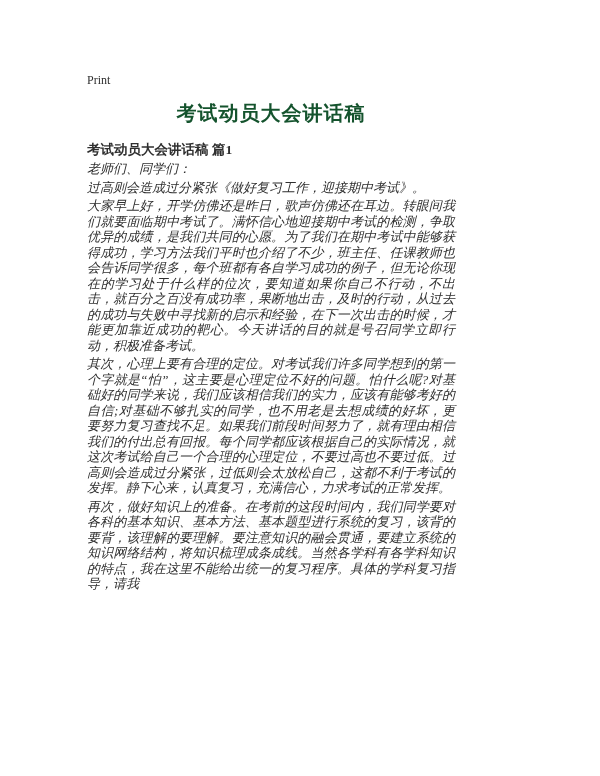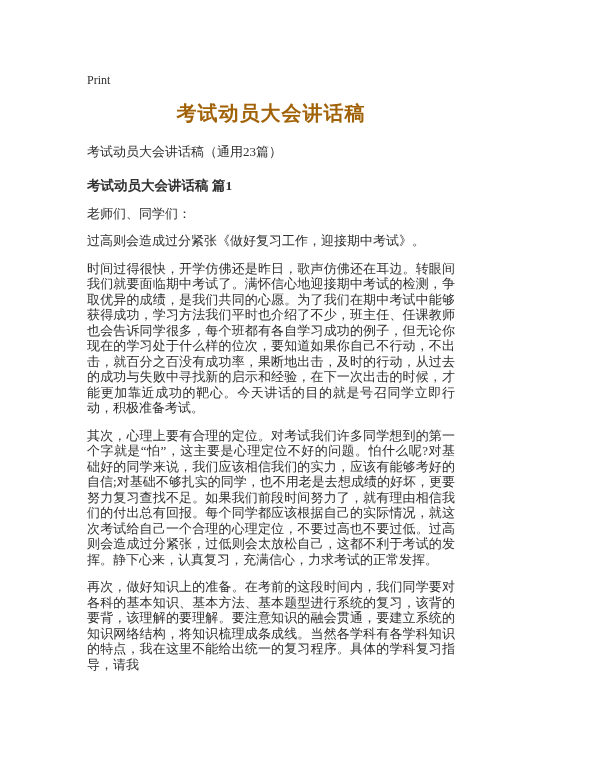--- a/index.html
+++ b/index.html
@@ -38,39 +38,39 @@
     font-size: 13px;
     line-height: 15.5px;
   }
   .section-heading {
     margin-top: 18px;
     font-size: 13.5px;
     line-height: 16px;
     font-weight: bold;
   }
   .para {
-    margin-top: 12px;
+    margin-top: 3px;
     font-size: 13px;
     line-height: 15.5px;
     text-align: justify;
     word-break: break-all;
+    font-style: italic;
   }
 </style>
 </head>
 <body style="background: rgb(255, 255, 255); color: rgb(47, 47, 47);">
 
 <div class="page">
 
   <a class="print-link">Print</a>
 
-  <h1 class="doc-title" style="color: #a16207;">考试动员大会讲话稿</h1>
+  <h1 class="doc-title" style="color: #14532d;">考试动员大会讲话稿</h1>
 
-  <div class="subtitle">考试动员大会讲话稿（通用23篇）</div>
 
   <h2 class="section-heading">考试动员大会讲话稿 篇1</h2>
 
   <p class="para">老师们、同学们：</p>
   <p class="para">过高则会造成过分紧张《做好复习工作，迎接期中考试》。</p>
-  <p class="para">时间过得很快，开学仿佛还是昨日，歌声仿佛还在耳边。转眼间我们就要面临期中考试了。满怀信心地迎接期中考试的检测，争取优异的成绩，是我们共同的心愿。为了我们在期中考试中能够获得成功，学习方法我们平时也介绍了不少，班主任、任课教师也会告诉同学很多，每个班都有各自学习成功的例子，但无论你现在的学习处于什么样的位次，要知道如果你自己不行动，不出击，就百分之百没有成功率，果断地出击，及时的行动，从过去的成功与失败中寻找新的启示和经验，在下一次出击的时候，才能更加靠近成功的靶心。今天讲话的目的就是号召同学立即行动，积极准备考试。</p>
+  <p class="para">大家早上好，开学仿佛还是昨日，歌声仿佛还在耳边。转眼间我们就要面临期中考试了。满怀信心地迎接期中考试的检测，争取优异的成绩，是我们共同的心愿。为了我们在期中考试中能够获得成功，学习方法我们平时也介绍了不少，班主任、任课教师也会告诉同学很多，每个班都有各自学习成功的例子，但无论你现在的学习处于什么样的位次，要知道如果你自己不行动，不出击，就百分之百没有成功率，果断地出击，及时的行动，从过去的成功与失败中寻找新的启示和经验，在下一次出击的时候，才能更加靠近成功的靶心。今天讲话的目的就是号召同学立即行动，积极准备考试。</p>
   <p class="para">其次，心理上要有合理的定位。对考试我们许多同学想到的第一个字就是“怕”，这主要是心理定位不好的问题。怕什么呢?对基础好的同学来说，我们应该相信我们的实力，应该有能够考好的自信;对基础不够扎实的同学，也不用老是去想成绩的好坏，更要努力复习查找不足。如果我们前段时间努力了，就有理由相信我们的付出总有回报。每个同学都应该根据自己的实际情况，就这次考试给自己一个合理的心理定位，不要过高也不要过低。过高则会造成过分紧张，过低则会太放松自己，这都不利于考试的发挥。静下心来，认真复习，充满信心，力求考试的正常发挥。</p>
   <p class="para">再次，做好知识上的准备。在考前的这段时间内，我们同学要对各科的基本知识、基本方法、基本题型进行系统的复习，该背的要背，该理解的要理解。要注意知识的融会贯通，要建立系统的知识网络结构，将知识梳理成条成线。当然各学科有各学科知识的特点，我在这里不能给出统一的复习程序。具体的学科复习指导，请我</p>
 
 </div>
 
 </body></html>

